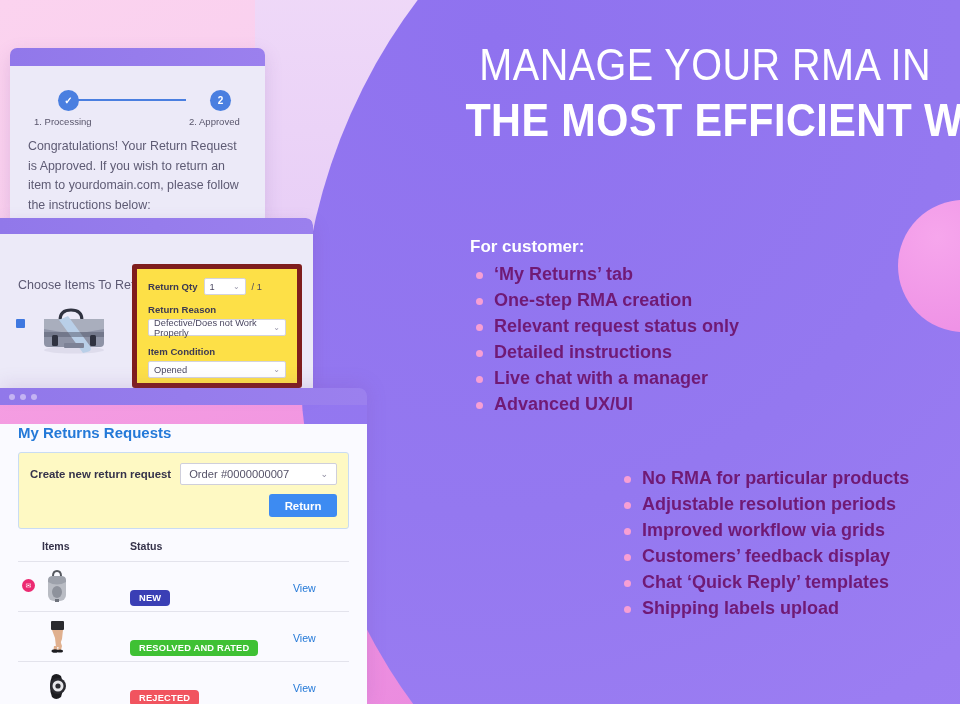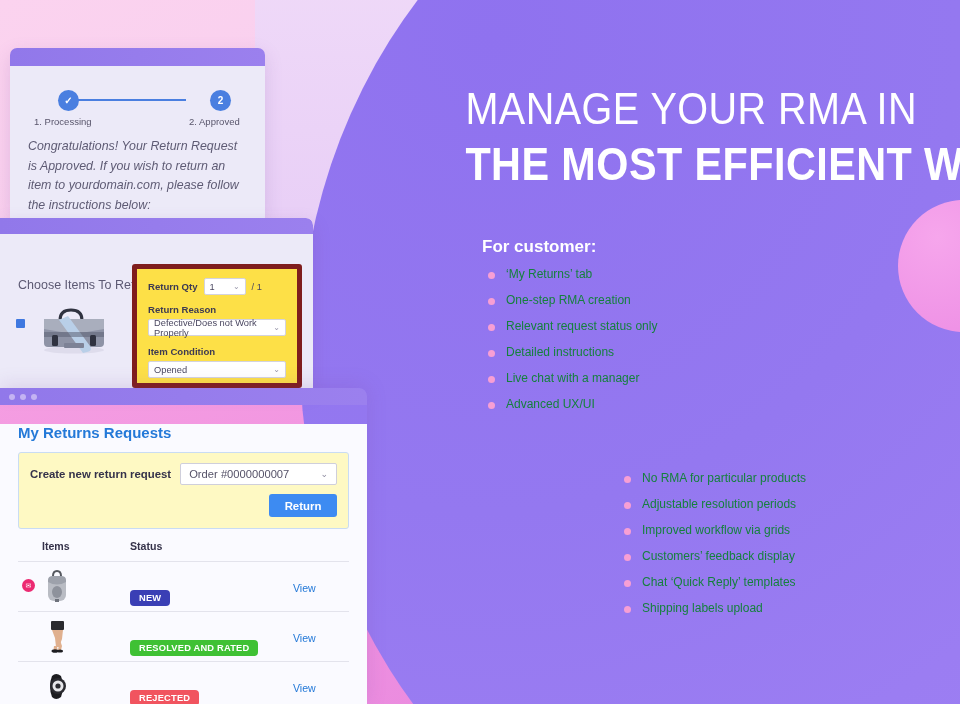--- a/index.html
+++ b/index.html
@@ -39,48 +39,47 @@
     border-radius:50%;
     background:radial-gradient(circle at 30% 28%, #f6a6ec 0%, #ef93e6 70%, #e98ae3 100%);
   }
 
   
   .right{
     position:absolute; left:400px; top:0; width:560px; height:704px;
   }
   .headline{
     position:absolute; left:0; top:38px; width:545px;
-    text-align:left; color:#ffffff;
+    text-align:center; color:#ffffff;
     font-family:"Liberation Sans Narrow","Liberation Sans", sans-serif;
     letter-spacing:.5px;
-    margin-top:44px;
   }
   .headline .l1{
     display:block; font-size:45px; line-height:54px; font-weight:300;
     transform:scaleX(.88); transform-origin:right center;
     white-space:nowrap;
   }
   .headline .l2{
     display:block; font-size:47px; line-height:56px; font-weight:700;
     transform:scaleX(.88); transform-origin:right center;
     white-space:nowrap;
   }
 
   .block{ position:absolute; }
-  .block-customer{ left:70px; top:236px;margin-left:12px; }
+  .block-customer{ left:70px; top:236px; }
   .block-admin{ left:218px; top:465px; }
 
   .block h3{
     color:#ffffff; font-size:17px; font-weight:700; line-height:22px;
     margin-bottom:3px;
   }
   .block ul{ list-style:none; }
   .block li{
-    color:#15803d; font-size:12px; line-height:26px;
-    position:relative; padding-left:24px; font-weight:400;
+    color:#701a75; font-size:18px; line-height:26px;
+    position:relative; padding-left:24px; font-weight:700;
     white-space:nowrap;
   }
   .block li::before{
     content:""; position:absolute; left:6px; top:11px;
     width:7px; height:7px; border-radius:50%; background:#f79fd4;
   }
 
   
   .card{ position:absolute; overflow:hidden; }
   .card-bar{
@@ -112,21 +111,20 @@
   .step.s2{ left:176px; }
   .step-lbl{
     position:absolute; top:30px; font-size:9.5px; color:#58556b;
     white-space:nowrap;
   }
   .step-lbl.l1{ left:0px;text-align:center; }
   .step-lbl.l2{ left:155px;text-align:right; }
   .card1-text{
     font-size:12.4px; line-height:19.5px; color:#5e5b74; margin-top:7px;
     font-weight:400;
-    font-style:italic;
   }
 
   
   #card2{
     left:0px; top:218px; width:313px; height:170px;
     border-radius:0 7px 0 0;
     box-shadow:0 6px 18px rgba(120,70,160,.20);
   }
   #card2 .card-bar{ height:16px; border-radius:0 7px 0 0;}
   #card2 .card-body{ height:154px; position:relative; }

